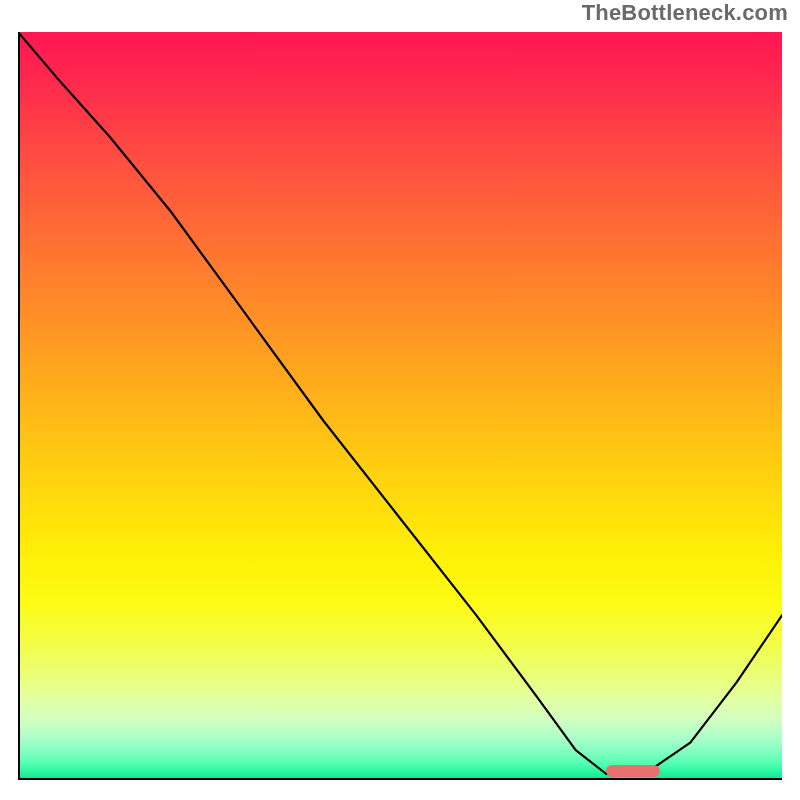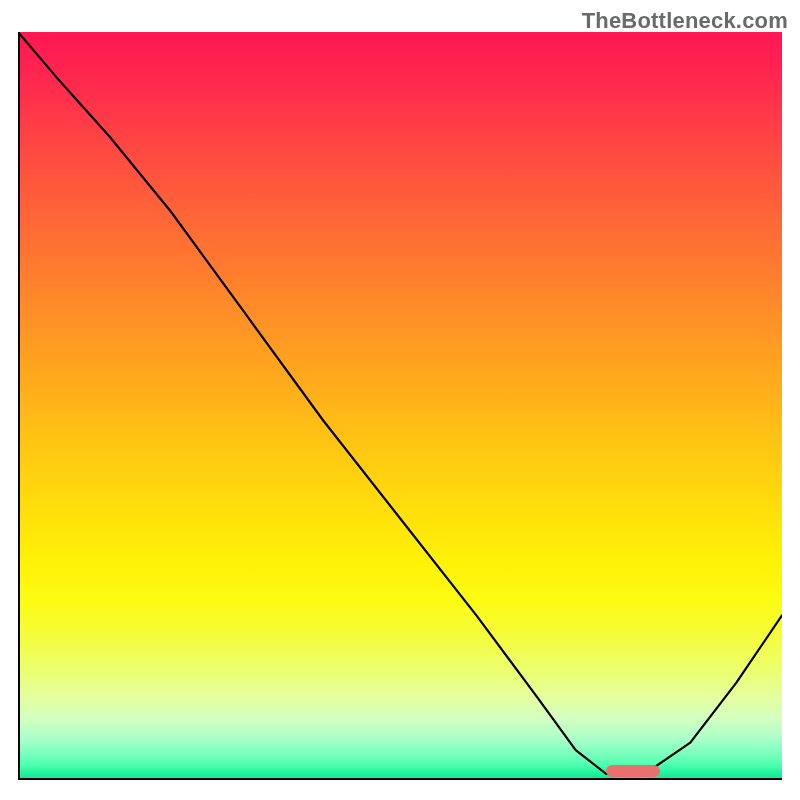--- a/index.html
+++ b/index.html
@@ -5,21 +5,21 @@
   * { margin: 0; padding: 0; box-sizing: border-box; }
   body {
     width: 800px;
     height: 800px;
     background: #ffffff;
     position: relative;
     font-family: Arial, sans-serif;
   }
   .watermark {
     position: absolute;
-    top: 8px;
+    top: 0;
     right: 12px;
     font-size: 22px;
     font-weight: bold;
     color: #6a6a6a;
     letter-spacing: 0.2px;
   }
   .plot-area {
     position: absolute;
     left: 18px;
     top: 32px;

